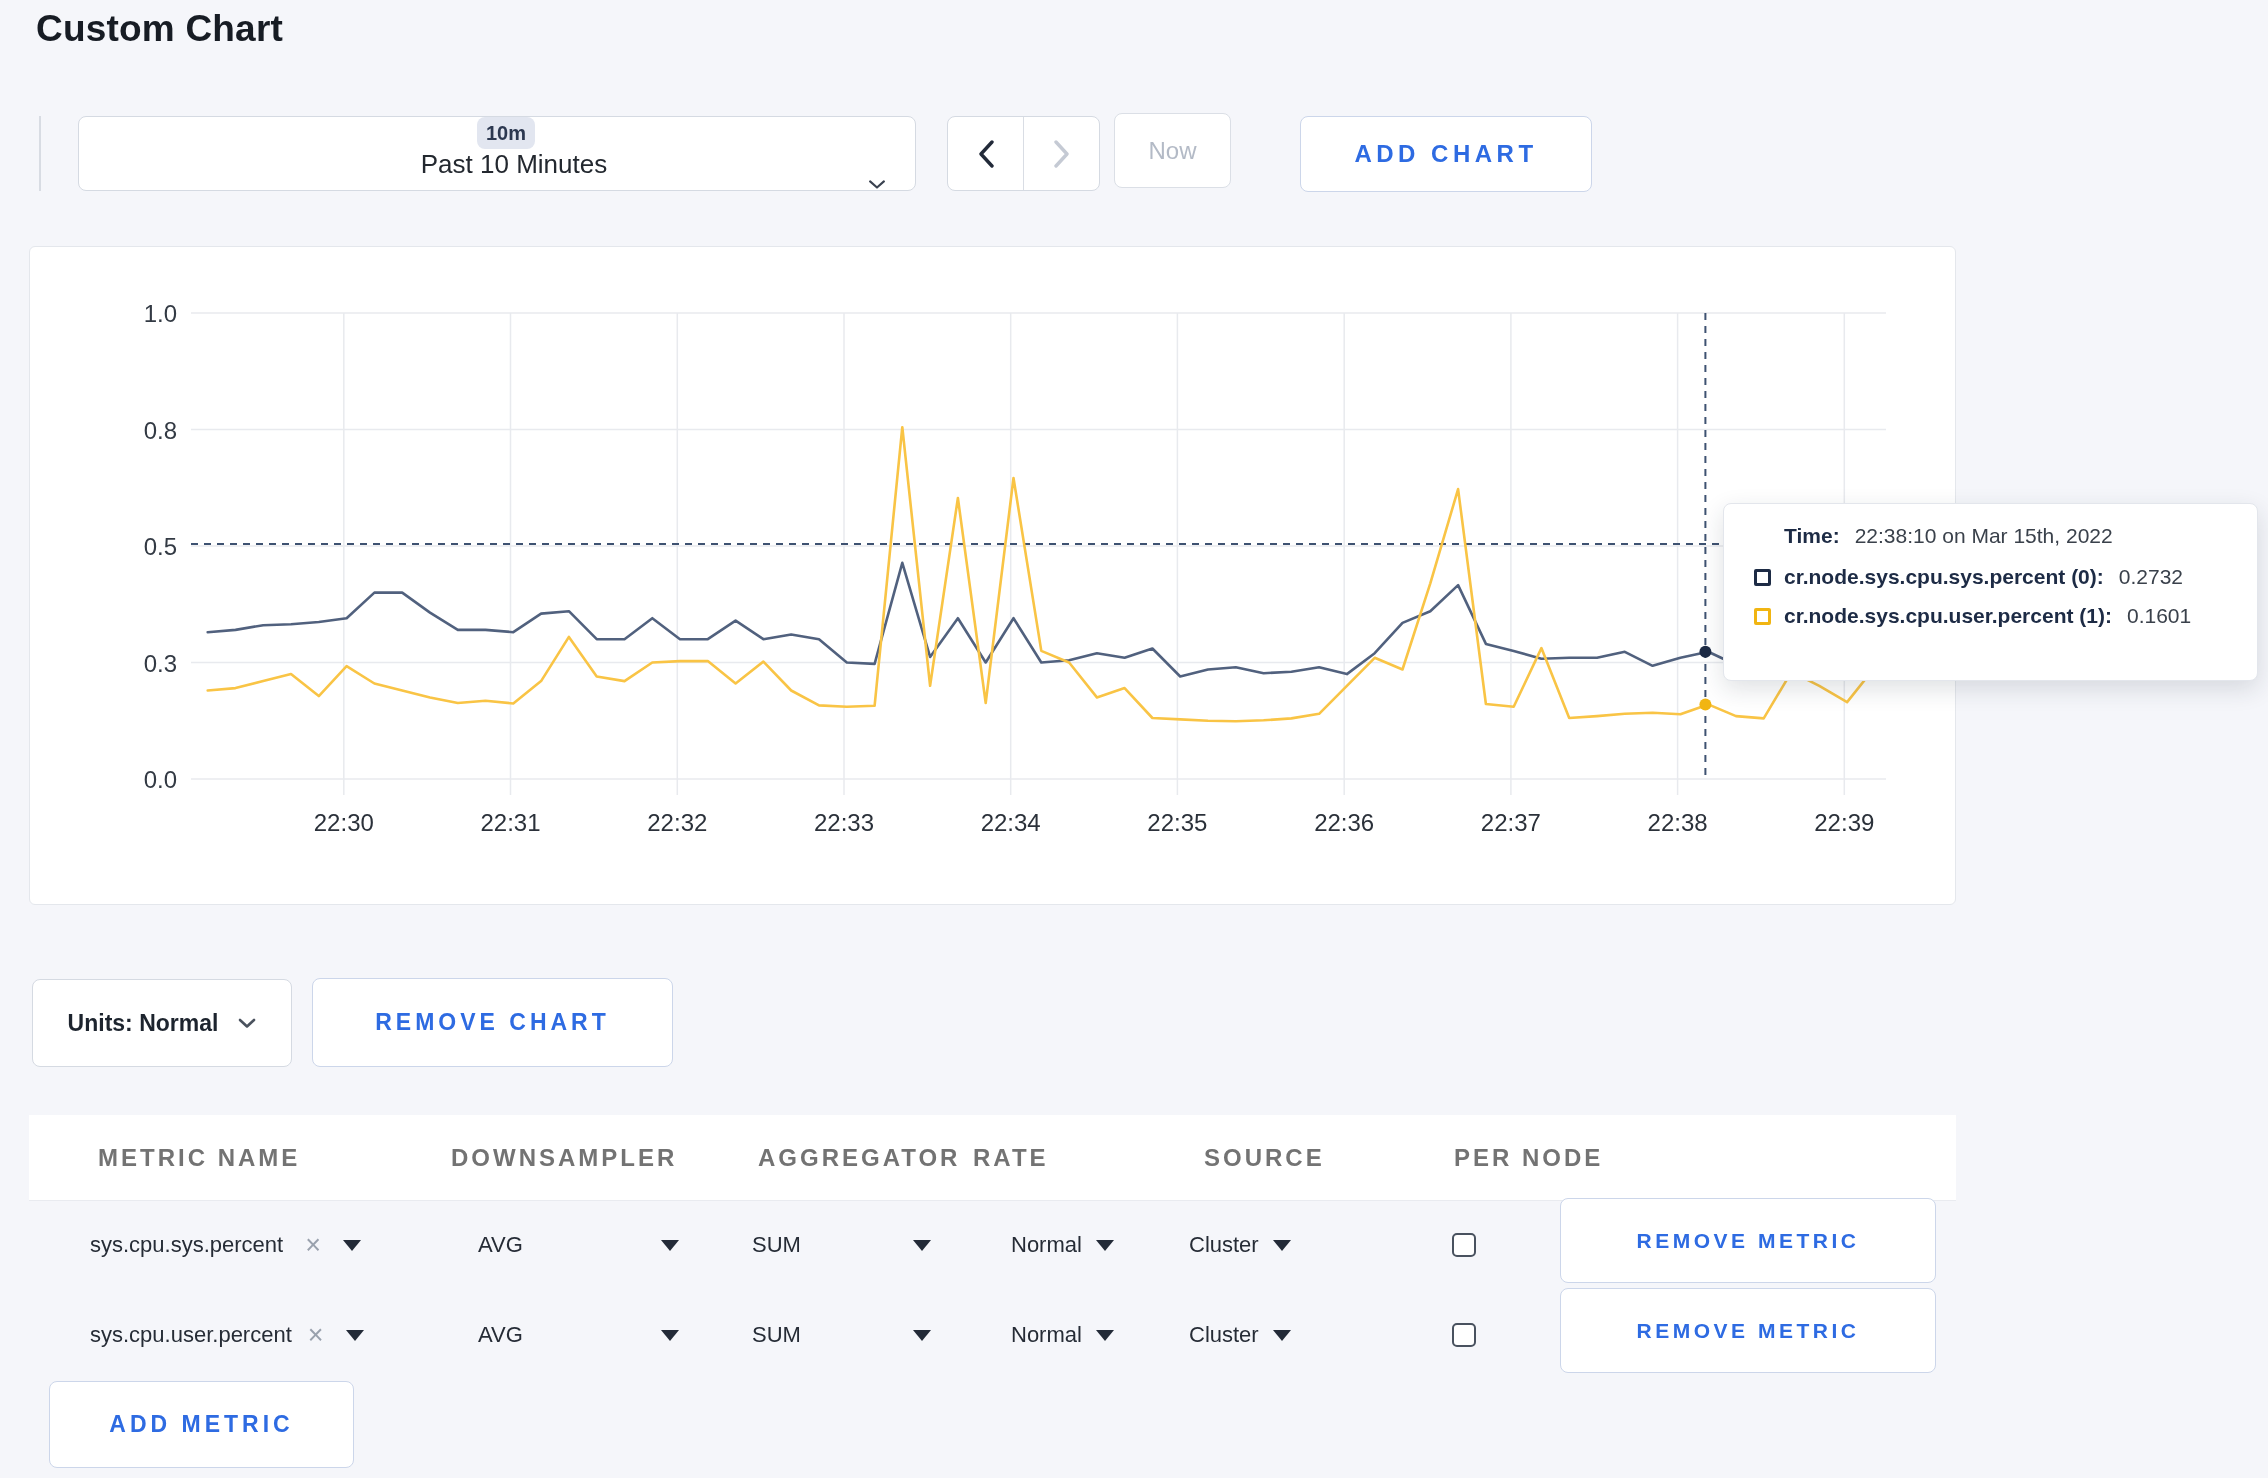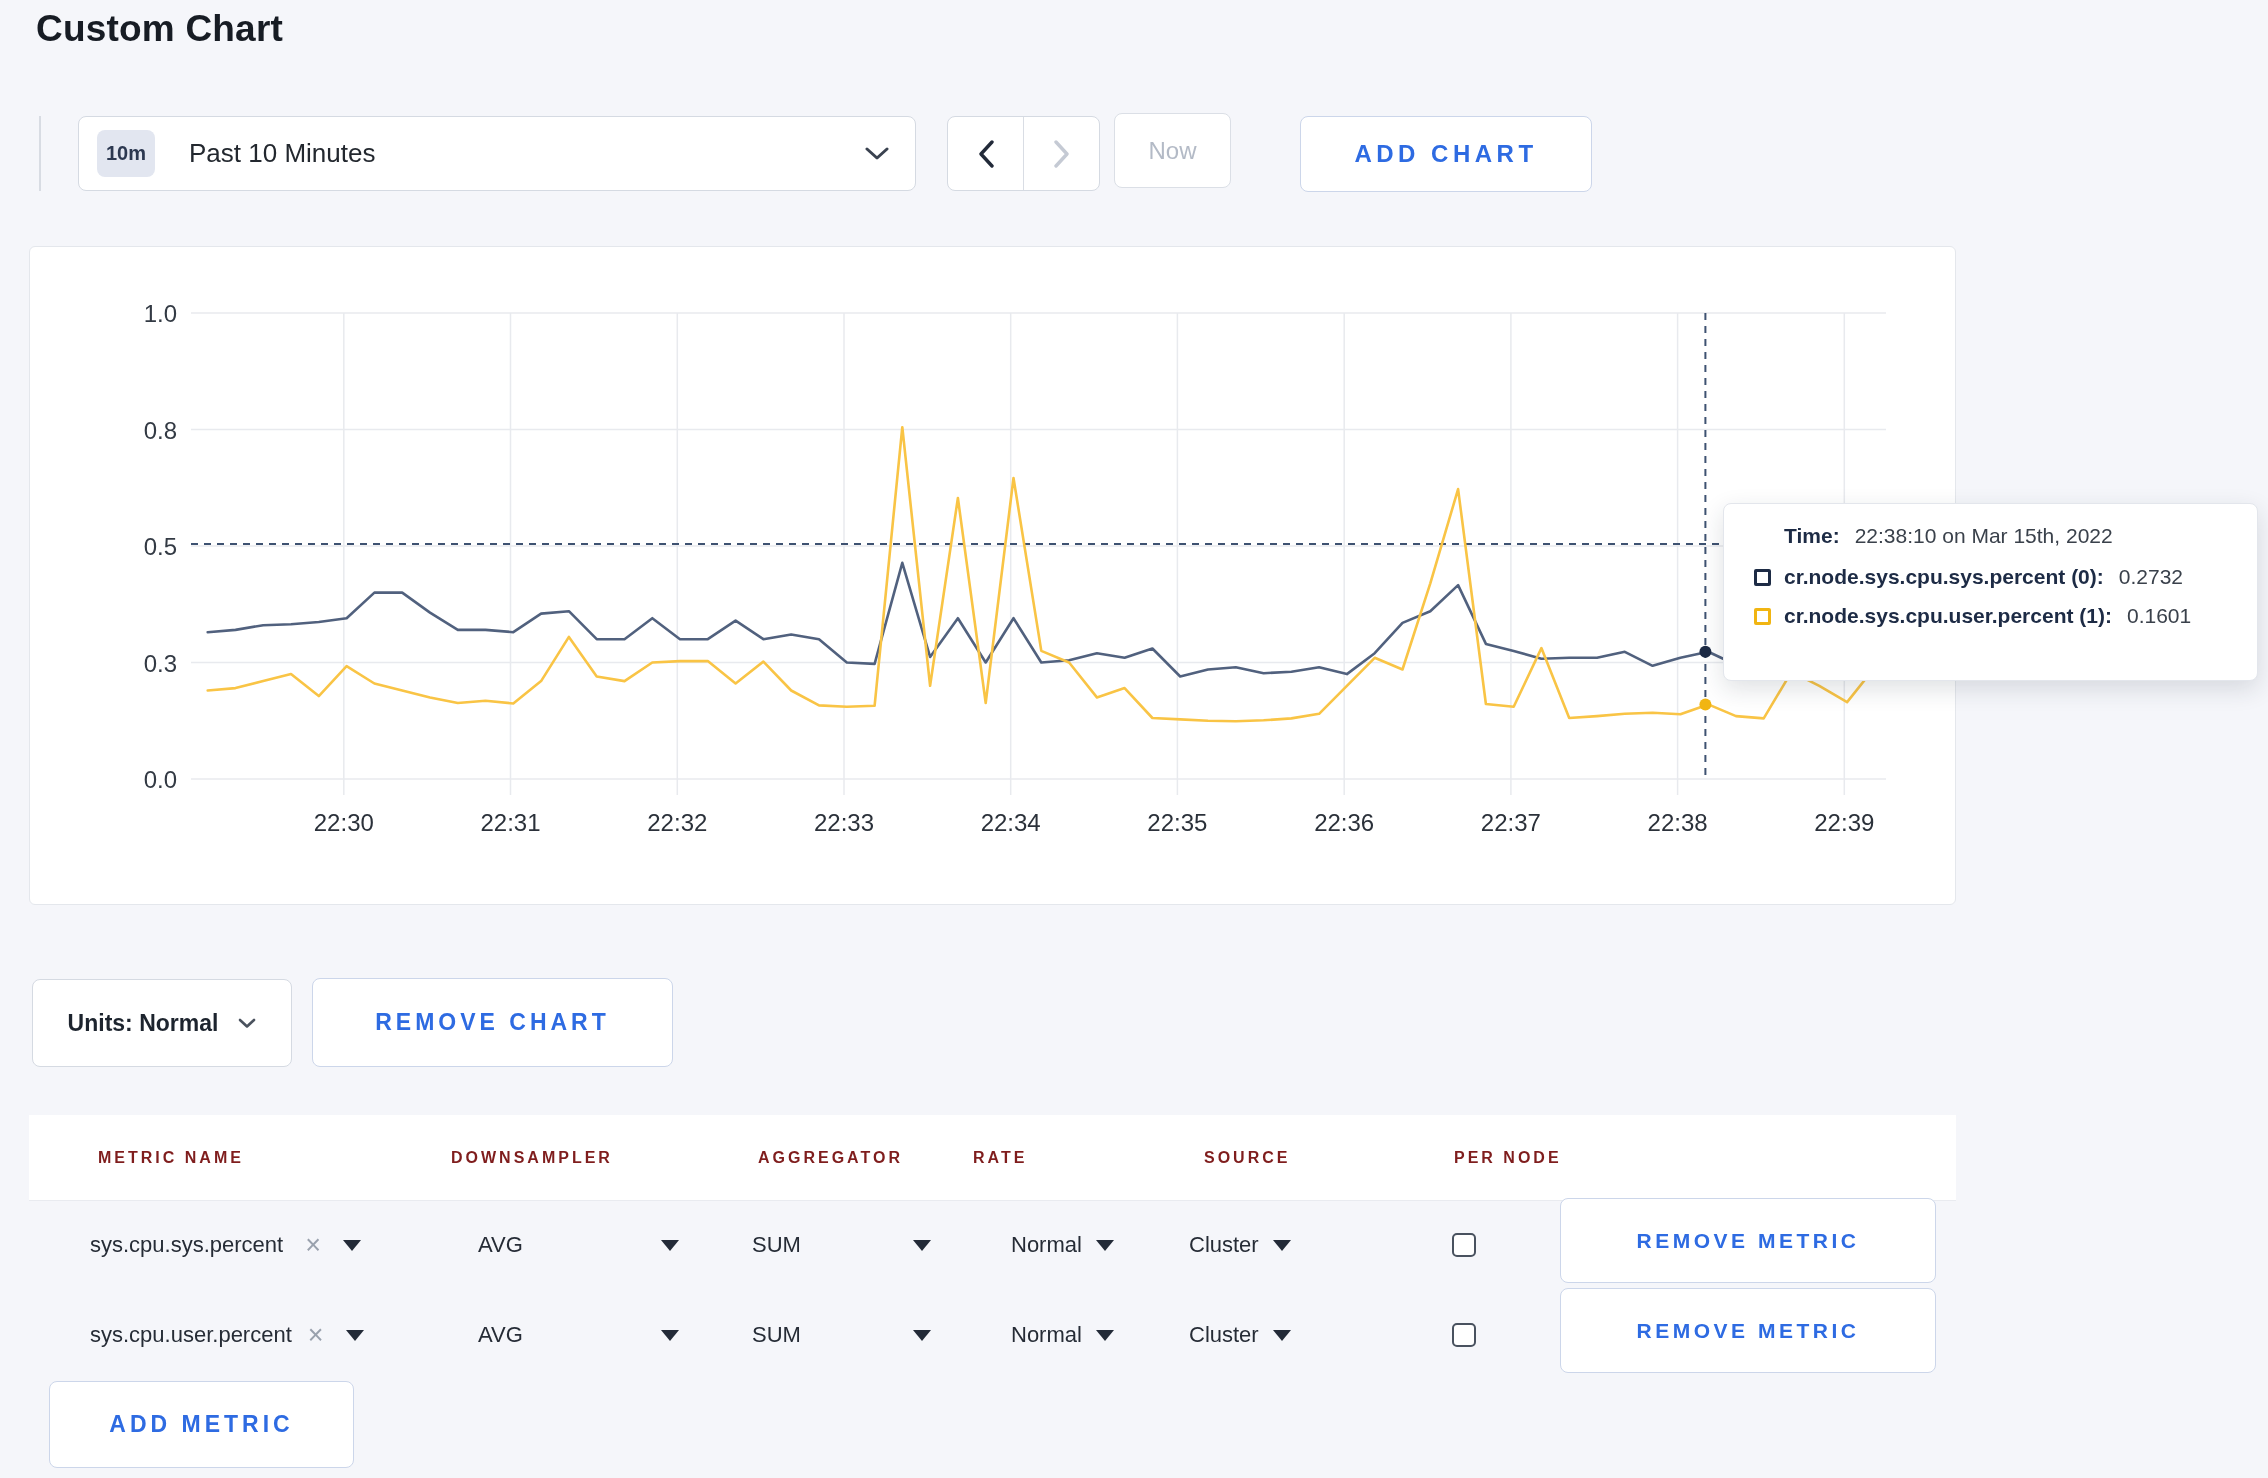--- a/index.html
+++ b/index.html
@@ -3,21 +3,21 @@
 <meta charset="utf-8">
 <style>
   * { margin:0; padding:0; box-sizing:border-box; }
   html,body { width:2268px; height:1478px; }
   body { font-family:"Liberation Sans","DejaVu Sans",sans-serif; background:#f5f6fa; position:relative; overflow:hidden; }
   .abs { position:absolute; }
 
   
   .page-title { left:36px; top:8px; font-size:37px; font-weight:600; color:#171c24; letter-spacing:.2px; }
   .toolbar-divider { left:39px; top:116px; width:2px; height:75px; background:#d8dce3; }
-  .time-selector { left:78px; top:116px; width:838px; height:75px; background:#fff; border:1.5px solid #d5dae2; border-radius:8px; display:flex; align-items:center; cursor:pointer; }
+  .time-selector { left:78px; top:116px; width:838px; height:75px; background:#fff; border:1.5px solid #d5dae2; border-radius:8px; display:flex; align-items:center; cursor:pointer;flex-direction:column; }
   .range-badge { margin-left:18px; width:58px; height:47px; border-radius:8px; background:#e2e6f0; color:#2c3850; font-size:20px; font-weight:700; display:flex; align-items:center; justify-content:center; }
   .range-label { margin-left:34px; font-size:26px; color:#23282f; }
   .time-selector svg { margin-left:auto; margin-right:26px; }
 
   .pager { left:947px; top:116px; width:153px; height:75px; background:#fff; border:1.5px solid #d5dae2; border-radius:8px; display:flex; }
   .pager-btn { flex:1; display:flex; align-items:center; justify-content:center; cursor:pointer; }
   .pager-btn + .pager-btn { border-left:1.5px solid #d9dde4; }
   .now-btn { left:1114px; top:113px; width:117px; height:75px; background:#fff; border:1.5px solid #dbdfe6; border-radius:8px; color:#b3bac6; font-size:24px; display:flex; align-items:center; justify-content:center; }
   .btn-blue { background:#fff; border:1.5px solid #ccd6ea; border-radius:8px; color:#2e6be2; font-weight:700; display:flex; align-items:center; justify-content:center; cursor:pointer; }
   .add-chart-btn { left:1300px; top:116px; width:292px; height:76px; font-size:24px; letter-spacing:4.5px; }
@@ -37,21 +37,21 @@
   .tt-value { font-size:21px; color:#3a414b; margin-left:15px; white-space:nowrap; }
   .tt-swatch { width:17px; height:17px; border:3px solid #000; border-radius:2px; background:#fff; margin-right:13px; flex:none; }
 
   
   .units-btn { left:32px; top:979px; width:260px; height:88px; background:#fff; border:1.5px solid #d5dae2; border-radius:8px; display:flex; align-items:center; justify-content:center; gap:20px; cursor:pointer; }
   .units-label { font-size:23px; font-weight:700; color:#1d242e; }
   .remove-chart-btn { left:312px; top:978px; width:361px; height:89px; font-size:23px; letter-spacing:4px; }
 
   
   .table-header { left:29px; top:1115px; width:1927px; height:86px; background:#fff; border-bottom:1px solid #e9ebf0; }
-  .th { position:absolute; top:0; height:86px; display:flex; align-items:center; font-size:16px; font-weight:700; letter-spacing:3px; color:#7f1d1d; }
+  .th { position:absolute; top:0; height:86px; display:flex; align-items:center; font-size:24px; font-weight:700; letter-spacing:3px; color:#737373; }
   .metric-row { left:29px; width:1927px; height:90px; }
   .cell { position:absolute; top:0; height:90px; display:flex; align-items:center; font-size:22px; color:#262c36; }
   .caret { width:0; height:0; border-left:9px solid transparent; border-right:9px solid transparent; border-top:11px solid #232b38; display:inline-block; }
   .x-icon { font-size:27px; color:#99a1ad; line-height:1; }
   .checkbox { width:24px; height:24px; border:2.5px solid #49525f; border-radius:5px; background:#fff; display:inline-block; cursor:pointer; }
   .remove-metric-btn { width:376px; height:85px; font-size:21px; letter-spacing:3.5px; }
   .add-metric-btn { left:49px; top:1381px; width:305px; height:87px; font-size:23px; letter-spacing:4px; }
 </style>
 </head>
 <body>

